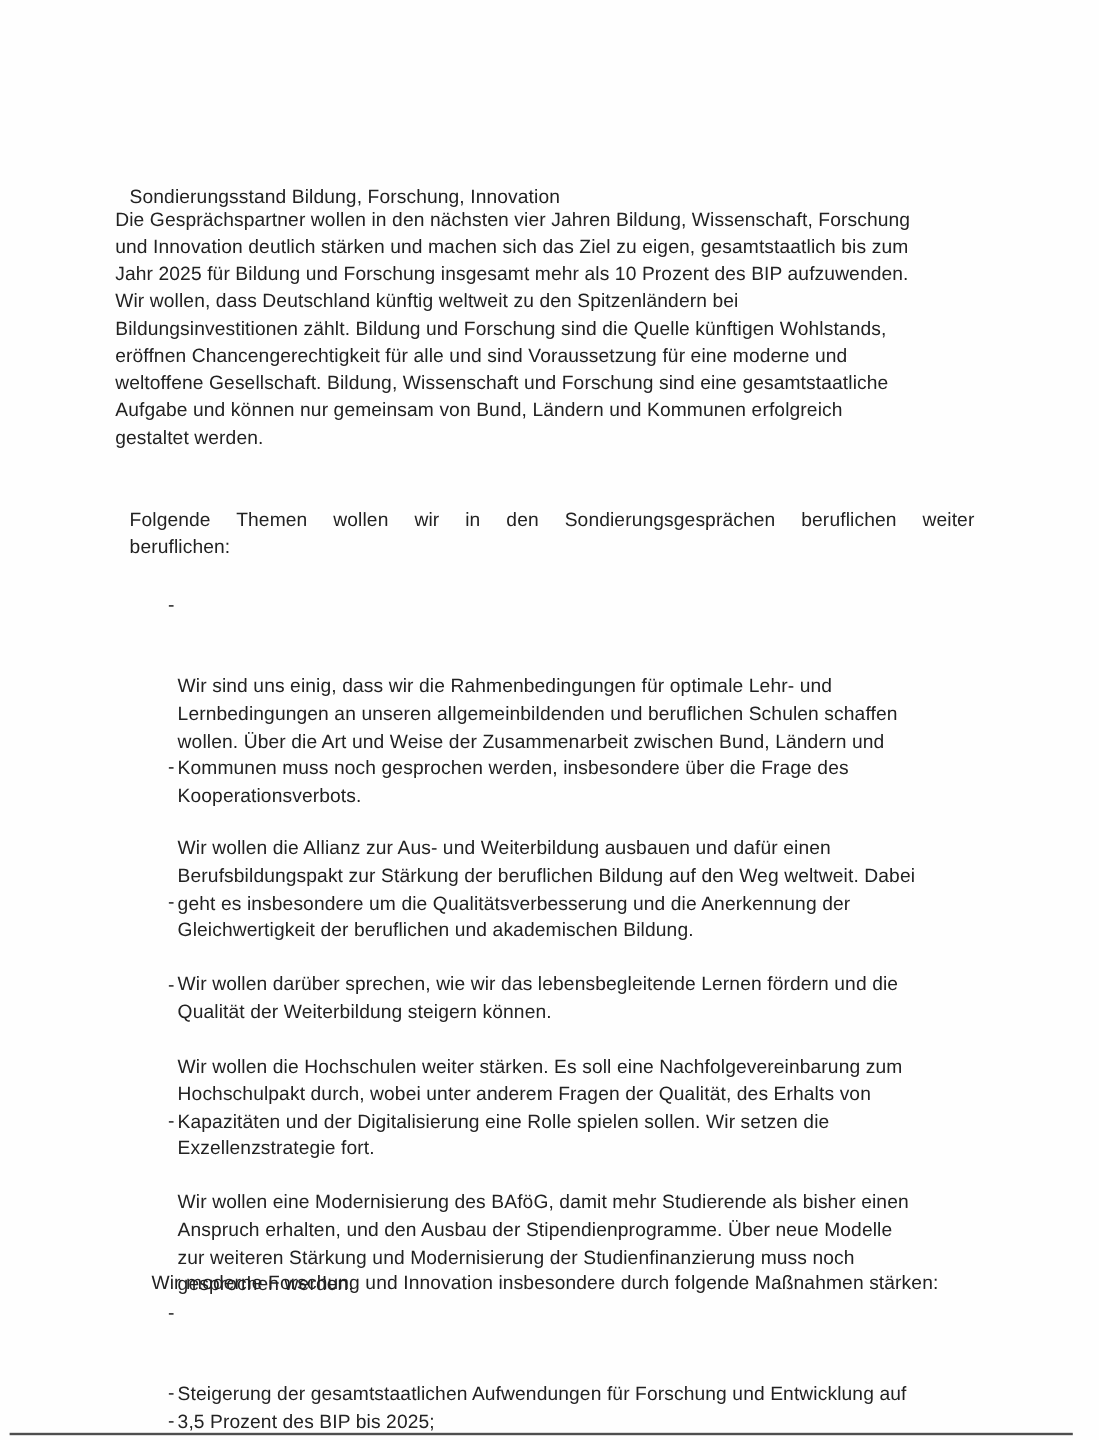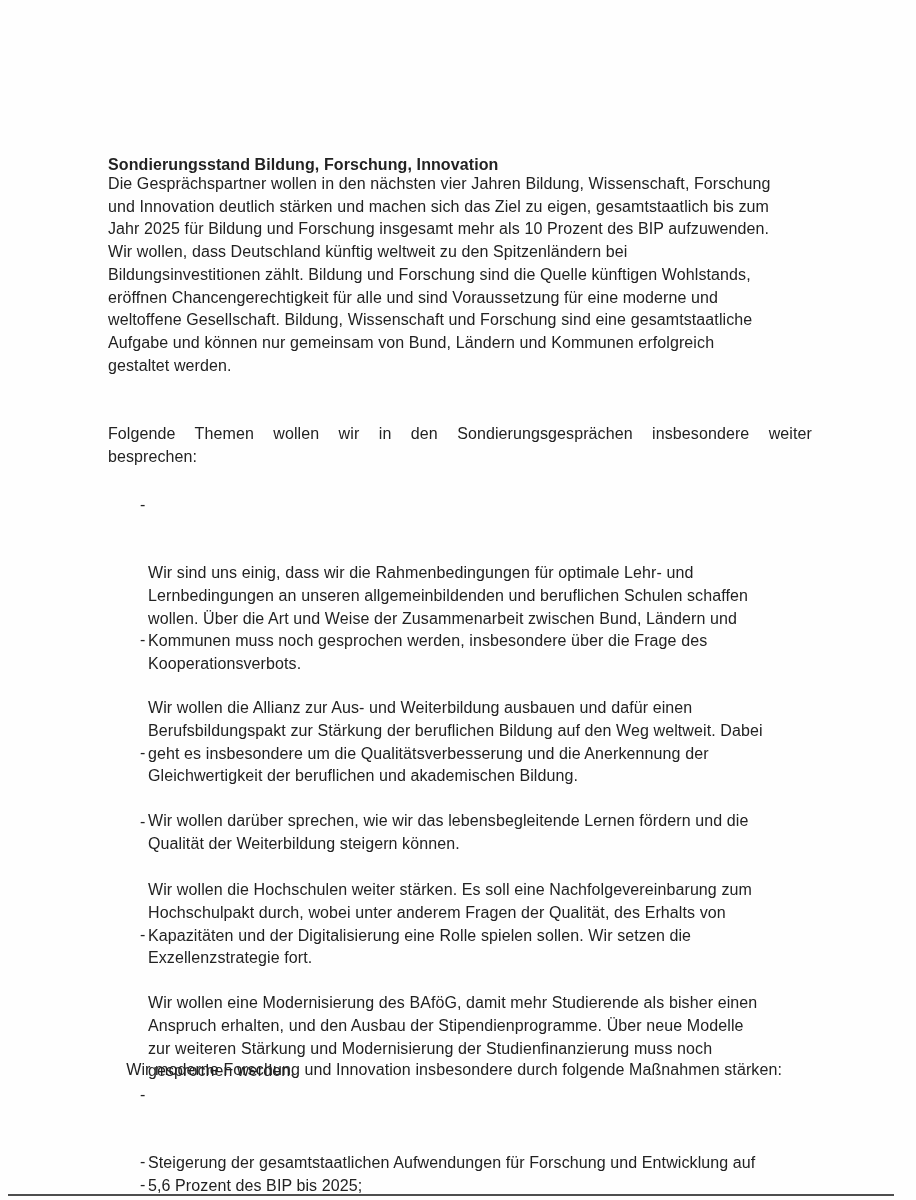--- a/index.html
+++ b/index.html
@@ -18,25 +18,25 @@
     filter: blur(0.3px);
   }
   .abs {
     position: absolute;
     font-size: 16px;
     line-height: 22.7px;
     letter-spacing: 0.1px;
     white-space: pre;
   }
   .title-block {
-    font-weight: bold;
+    font-weight: normal;
     line-height: 23px;
   }
   .intro {
-    left: 108px;
+    left: 96px;
     top: 173px;
     width: 740px;
   }
   .just-line {
     left: 108px;
     width: 704px;
     white-space: normal;
     text-align: justify;
     text-align-last: justify;
   }
@@ -78,22 +78,22 @@
   <div class="abs intro">Die Gesprächspartner wollen in den nächsten vier Jahren Bildung, Wissenschaft, Forschung
 und Innovation deutlich stärken und machen sich das Ziel zu eigen, gesamtstaatlich bis zum
 Jahr 2025 für Bildung und Forschung insgesamt mehr als 10 Prozent des BIP aufzuwenden.
 Wir wollen, dass Deutschland künftig weltweit zu den Spitzenländern bei
 Bildungsinvestitionen zählt. Bildung und Forschung sind die Quelle künftigen Wohlstands,
 eröffnen Chancengerechtigkeit für alle und sind Voraussetzung für eine moderne und
 weltoffene Gesellschaft. Bildung, Wissenschaft und Forschung sind eine gesamtstaatliche
 Aufgabe und können nur gemeinsam von Bund, Ländern und Kommunen erfolgreich
 gestaltet werden.</div>
 
-  <div class="abs just-line" style="top:423px;">Folgende Themen wollen wir in den Sondierungsgesprächen insbesondere weiter</div>
-  <div class="abs" style="left:108px; top:445.7px;">besprechen:</div>
+  <div class="abs just-line" style="top:423px;">Folgende Themen wollen wir in den Sondierungsgesprächen beruflichen weiter</div>
+  <div class="abs" style="left:108px; top:445.7px;">beruflichen:</div>
 
   <div class="abs bullet" style="top:494px;">
     <span class="marker">-</span>
     <div class="btext">Wir sind uns einig, dass wir die Rahmenbedingungen für optimale Lehr- und
 Lernbedingungen an unseren allgemeinbildenden und beruflichen Schulen schaffen
 wollen. Über die Art und Weise der Zusammenarbeit zwischen Bund, Ländern und
 Kommunen muss noch gesprochen werden, insbesondere über die Frage des
 Kooperationsverbots.</div>
   </div>
 
@@ -127,21 +127,21 @@
 gesprochen werden.</div>
   </div>
 
   <div class="abs research-heading" style="left:108px; top:1036px;">
     <span>Wir moderne </span><span class="u">Forschung und Innovation</span><span> insbesondere durch folgende Maßnahmen stärken:</span>
   </div>
 
   <div class="abs bullet" style="top:1084px;">
     <span class="marker">-</span>
     <div class="btext">Steigerung der gesamtstaatlichen Aufwendungen für Forschung und Entwicklung auf
-5,6 Prozent des BIP bis 2025;</div>
+3,5 Prozent des BIP bis 2025;</div>
   </div>
 
   <div class="abs bullet" style="top:1151px;">
     <span class="marker">-</span>
     
   </div>
 
   <div class="abs bullet" style="top:1173.7px;">
     <span class="marker">-</span>
     

